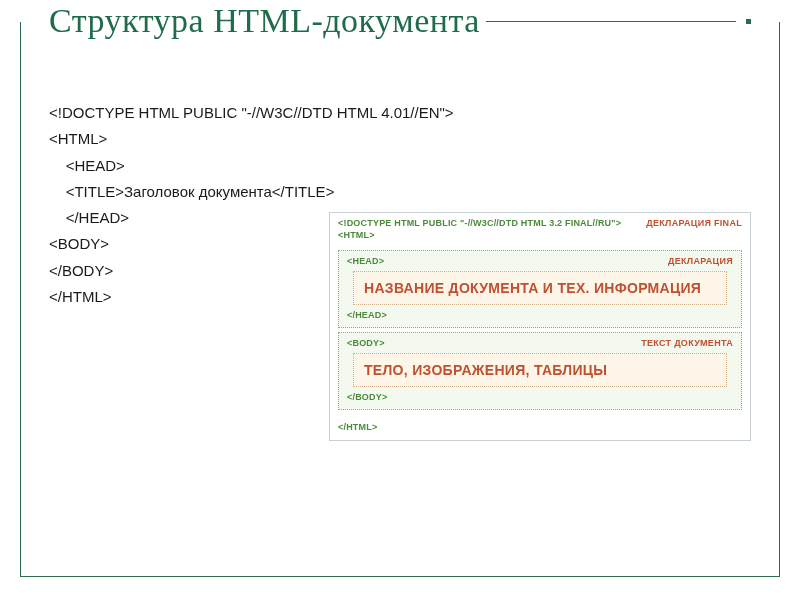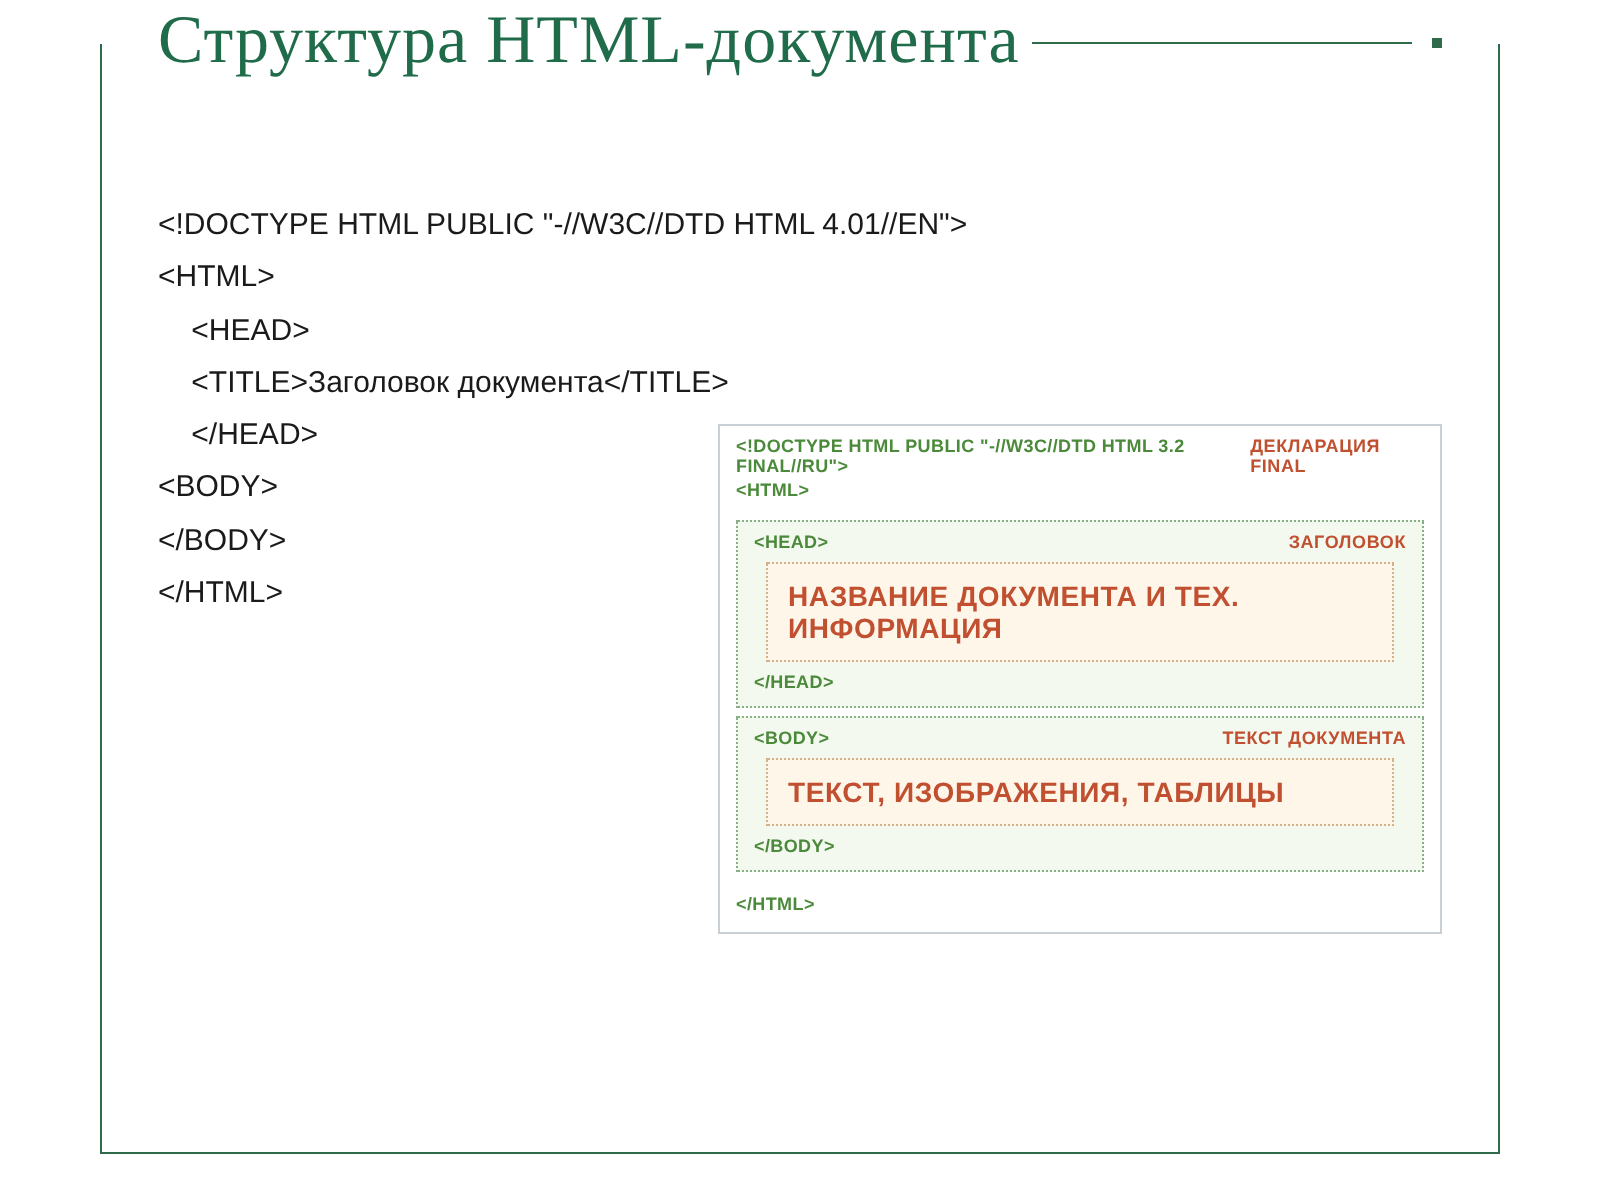--- a/index.html
+++ b/index.html
@@ -5,21 +5,21 @@
   * { margin: 0; padding: 0; box-sizing: border-box; }
   body {
     width: 800px;
     height: 600px;
     background: #ffffff;
     font-family: Arial, sans-serif;
     position: relative;
     overflow: hidden;
   }
   .slide {
-    width: 700px;
+    width: 760px;
     height: 555px;
     margin: 22px auto 16px;
     border: 1px solid #2e6b4a;
     border-top: none;
     position: relative;
     padding: 0 28px;
   }
   .title-row {
     display: flex;
     align-items: center;
@@ -145,34 +145,34 @@
           <span class="label-text">ДЕКЛАРАЦИЯ FINAL</span>
         </div>
         <div class="diagram-tag-row">
           <span class="tag-text">&lt;HTML&gt;</span>
         </div>
       </div>
 
       <div class="head-block">
         <div class="diagram-tag-row">
           <span class="tag-text">&lt;HEAD&gt;</span>
-          <span class="label-text">ЗАГОЛОВОК</span>
+          <span class="label-text">ДЕКЛАРАЦИЯ</span>
         </div>
         <div class="inner-box">НАЗВАНИЕ ДОКУМЕНТА И ТЕХ. ИНФОРМАЦИЯ</div>
         <div class="diagram-tag-row">
           <span class="tag-text">&lt;/HEAD&gt;</span>
         </div>
       </div>
 
       <div class="body-block">
         <div class="diagram-tag-row">
           <span class="tag-text">&lt;BODY&gt;</span>
           <span class="label-text">ТЕКСТ ДОКУМЕНТА</span>
         </div>
-        <div class="inner-box">ТЕКСТ, ИЗОБРАЖЕНИЯ, ТАБЛИЦЫ</div>
+        <div class="inner-box">ТЕЛО, ИЗОБРАЖЕНИЯ, ТАБЛИЦЫ</div>
         <div class="diagram-tag-row">
           <span class="tag-text">&lt;/BODY&gt;</span>
         </div>
       </div>
 
       <div class="close-html">
         <span class="tag-text">&lt;/HTML&gt;</span>
       </div>
     </div>
   </div>

